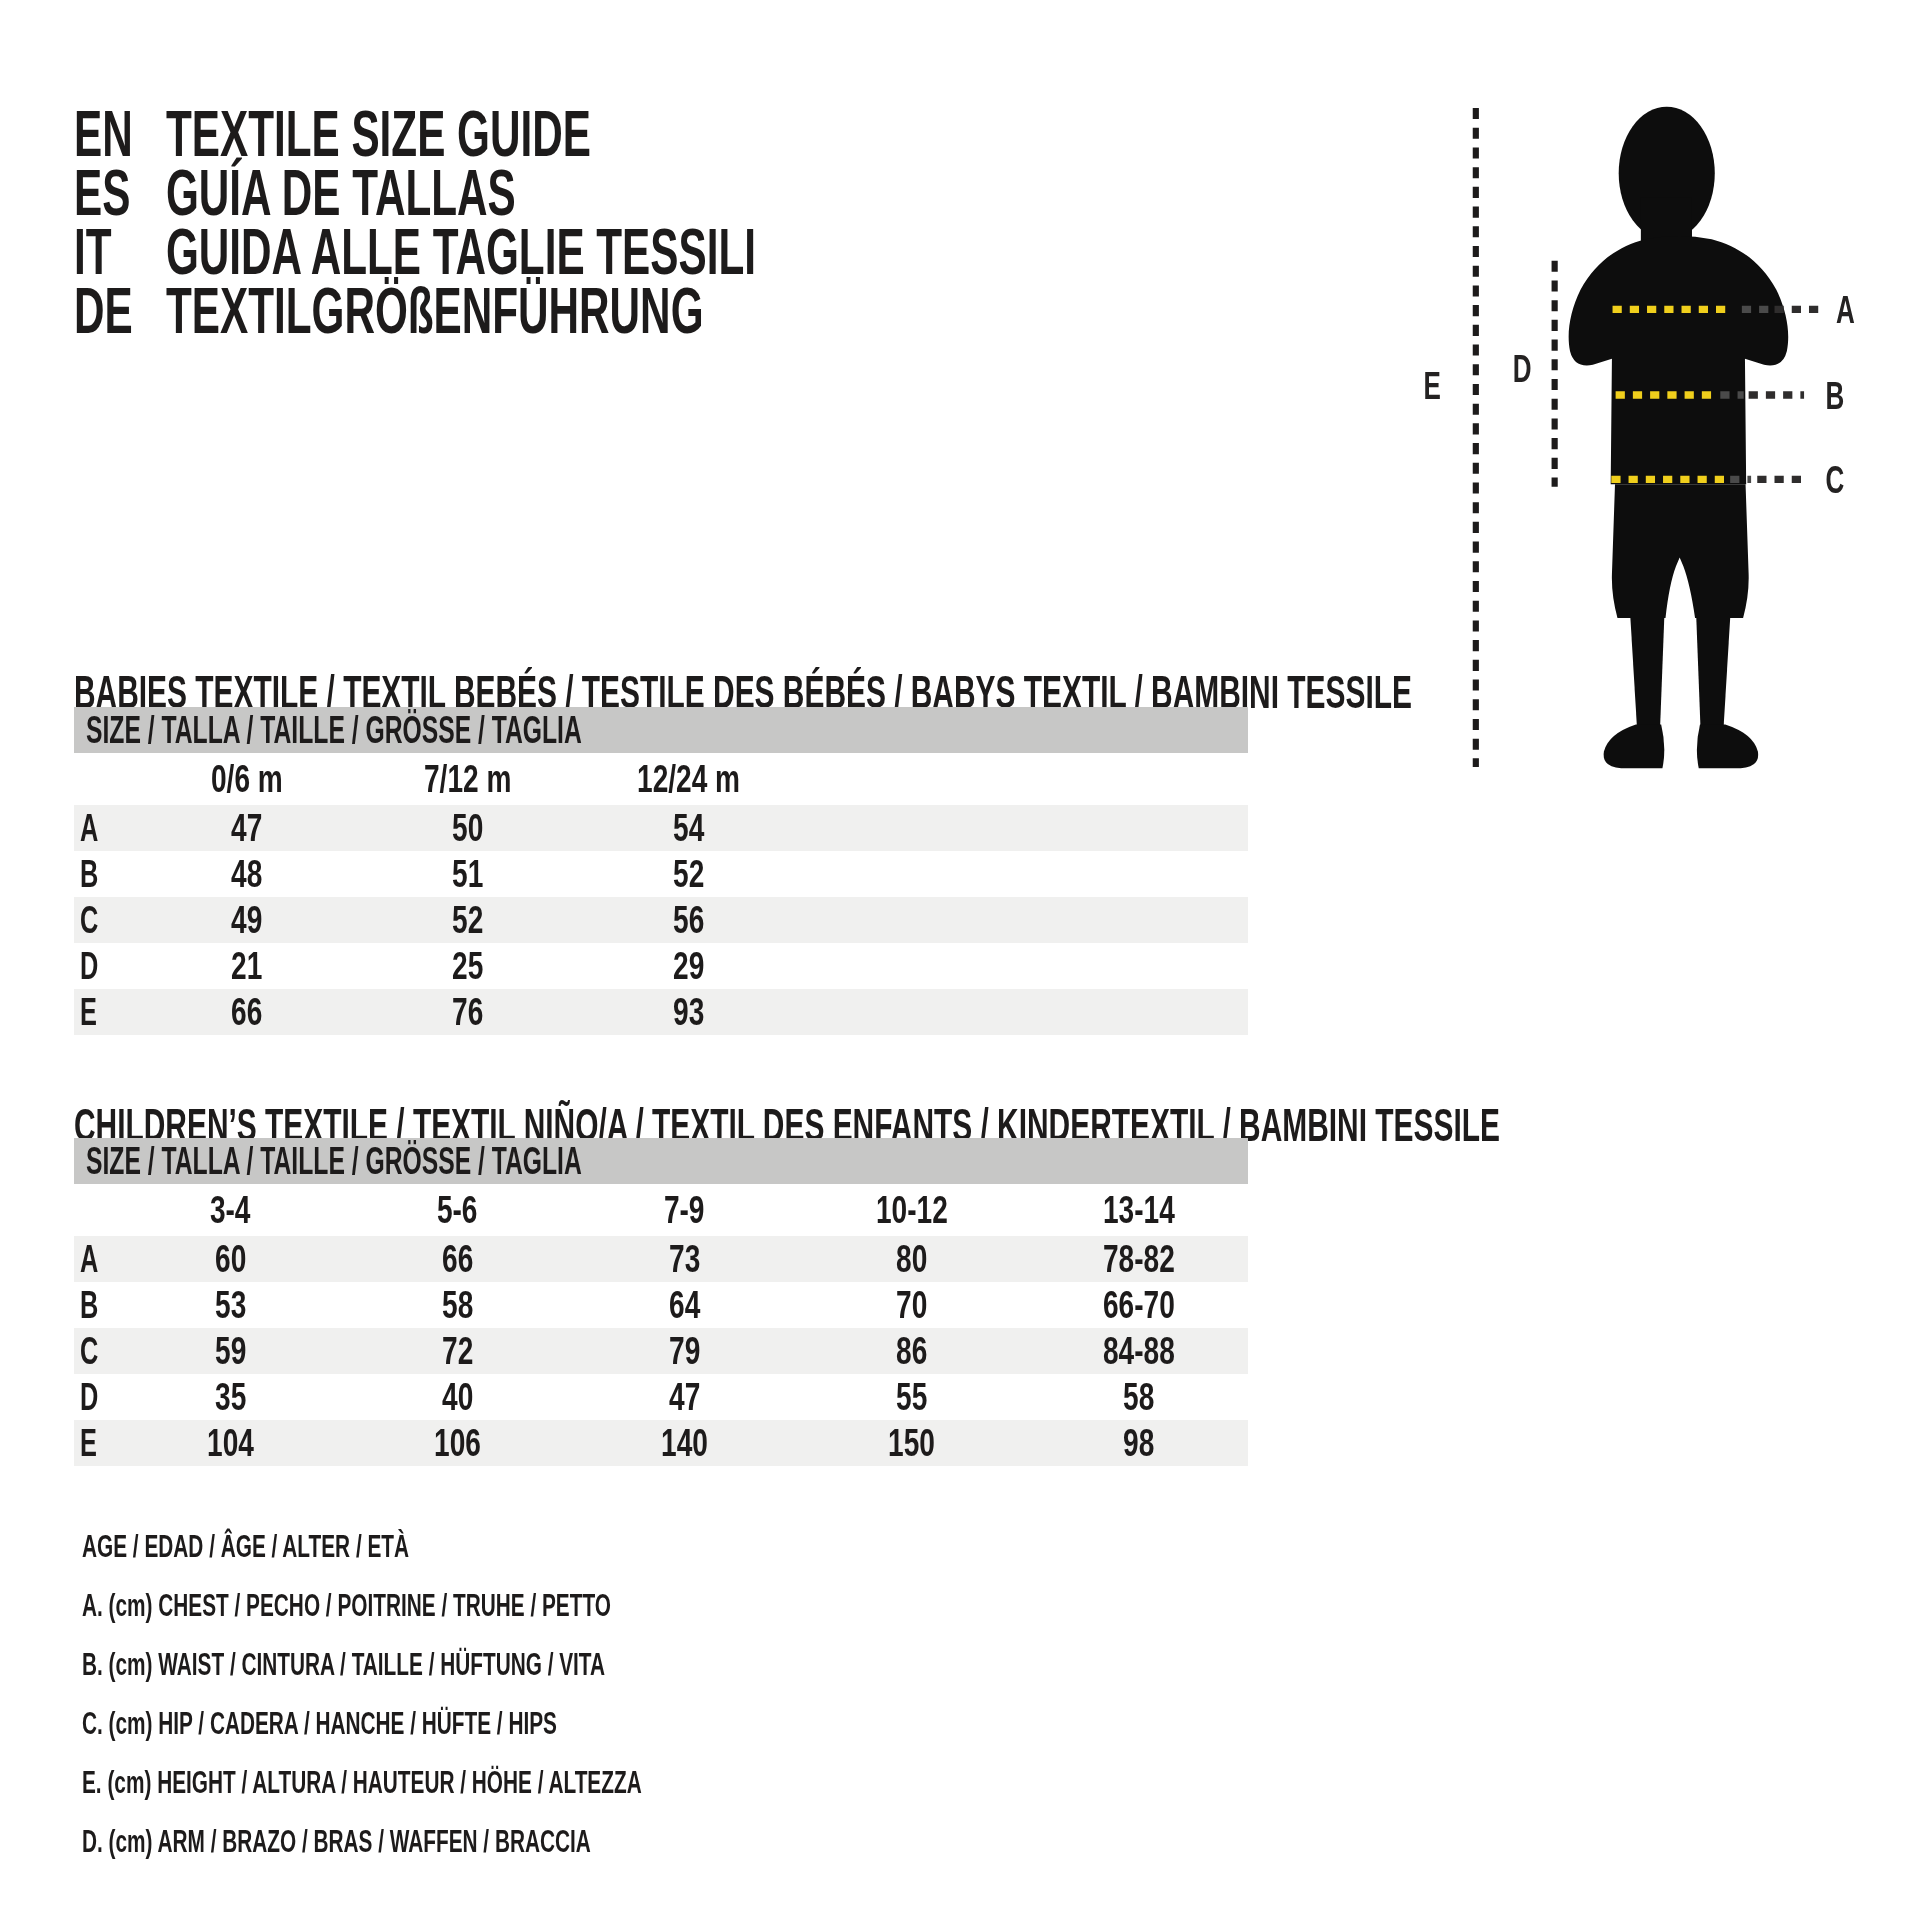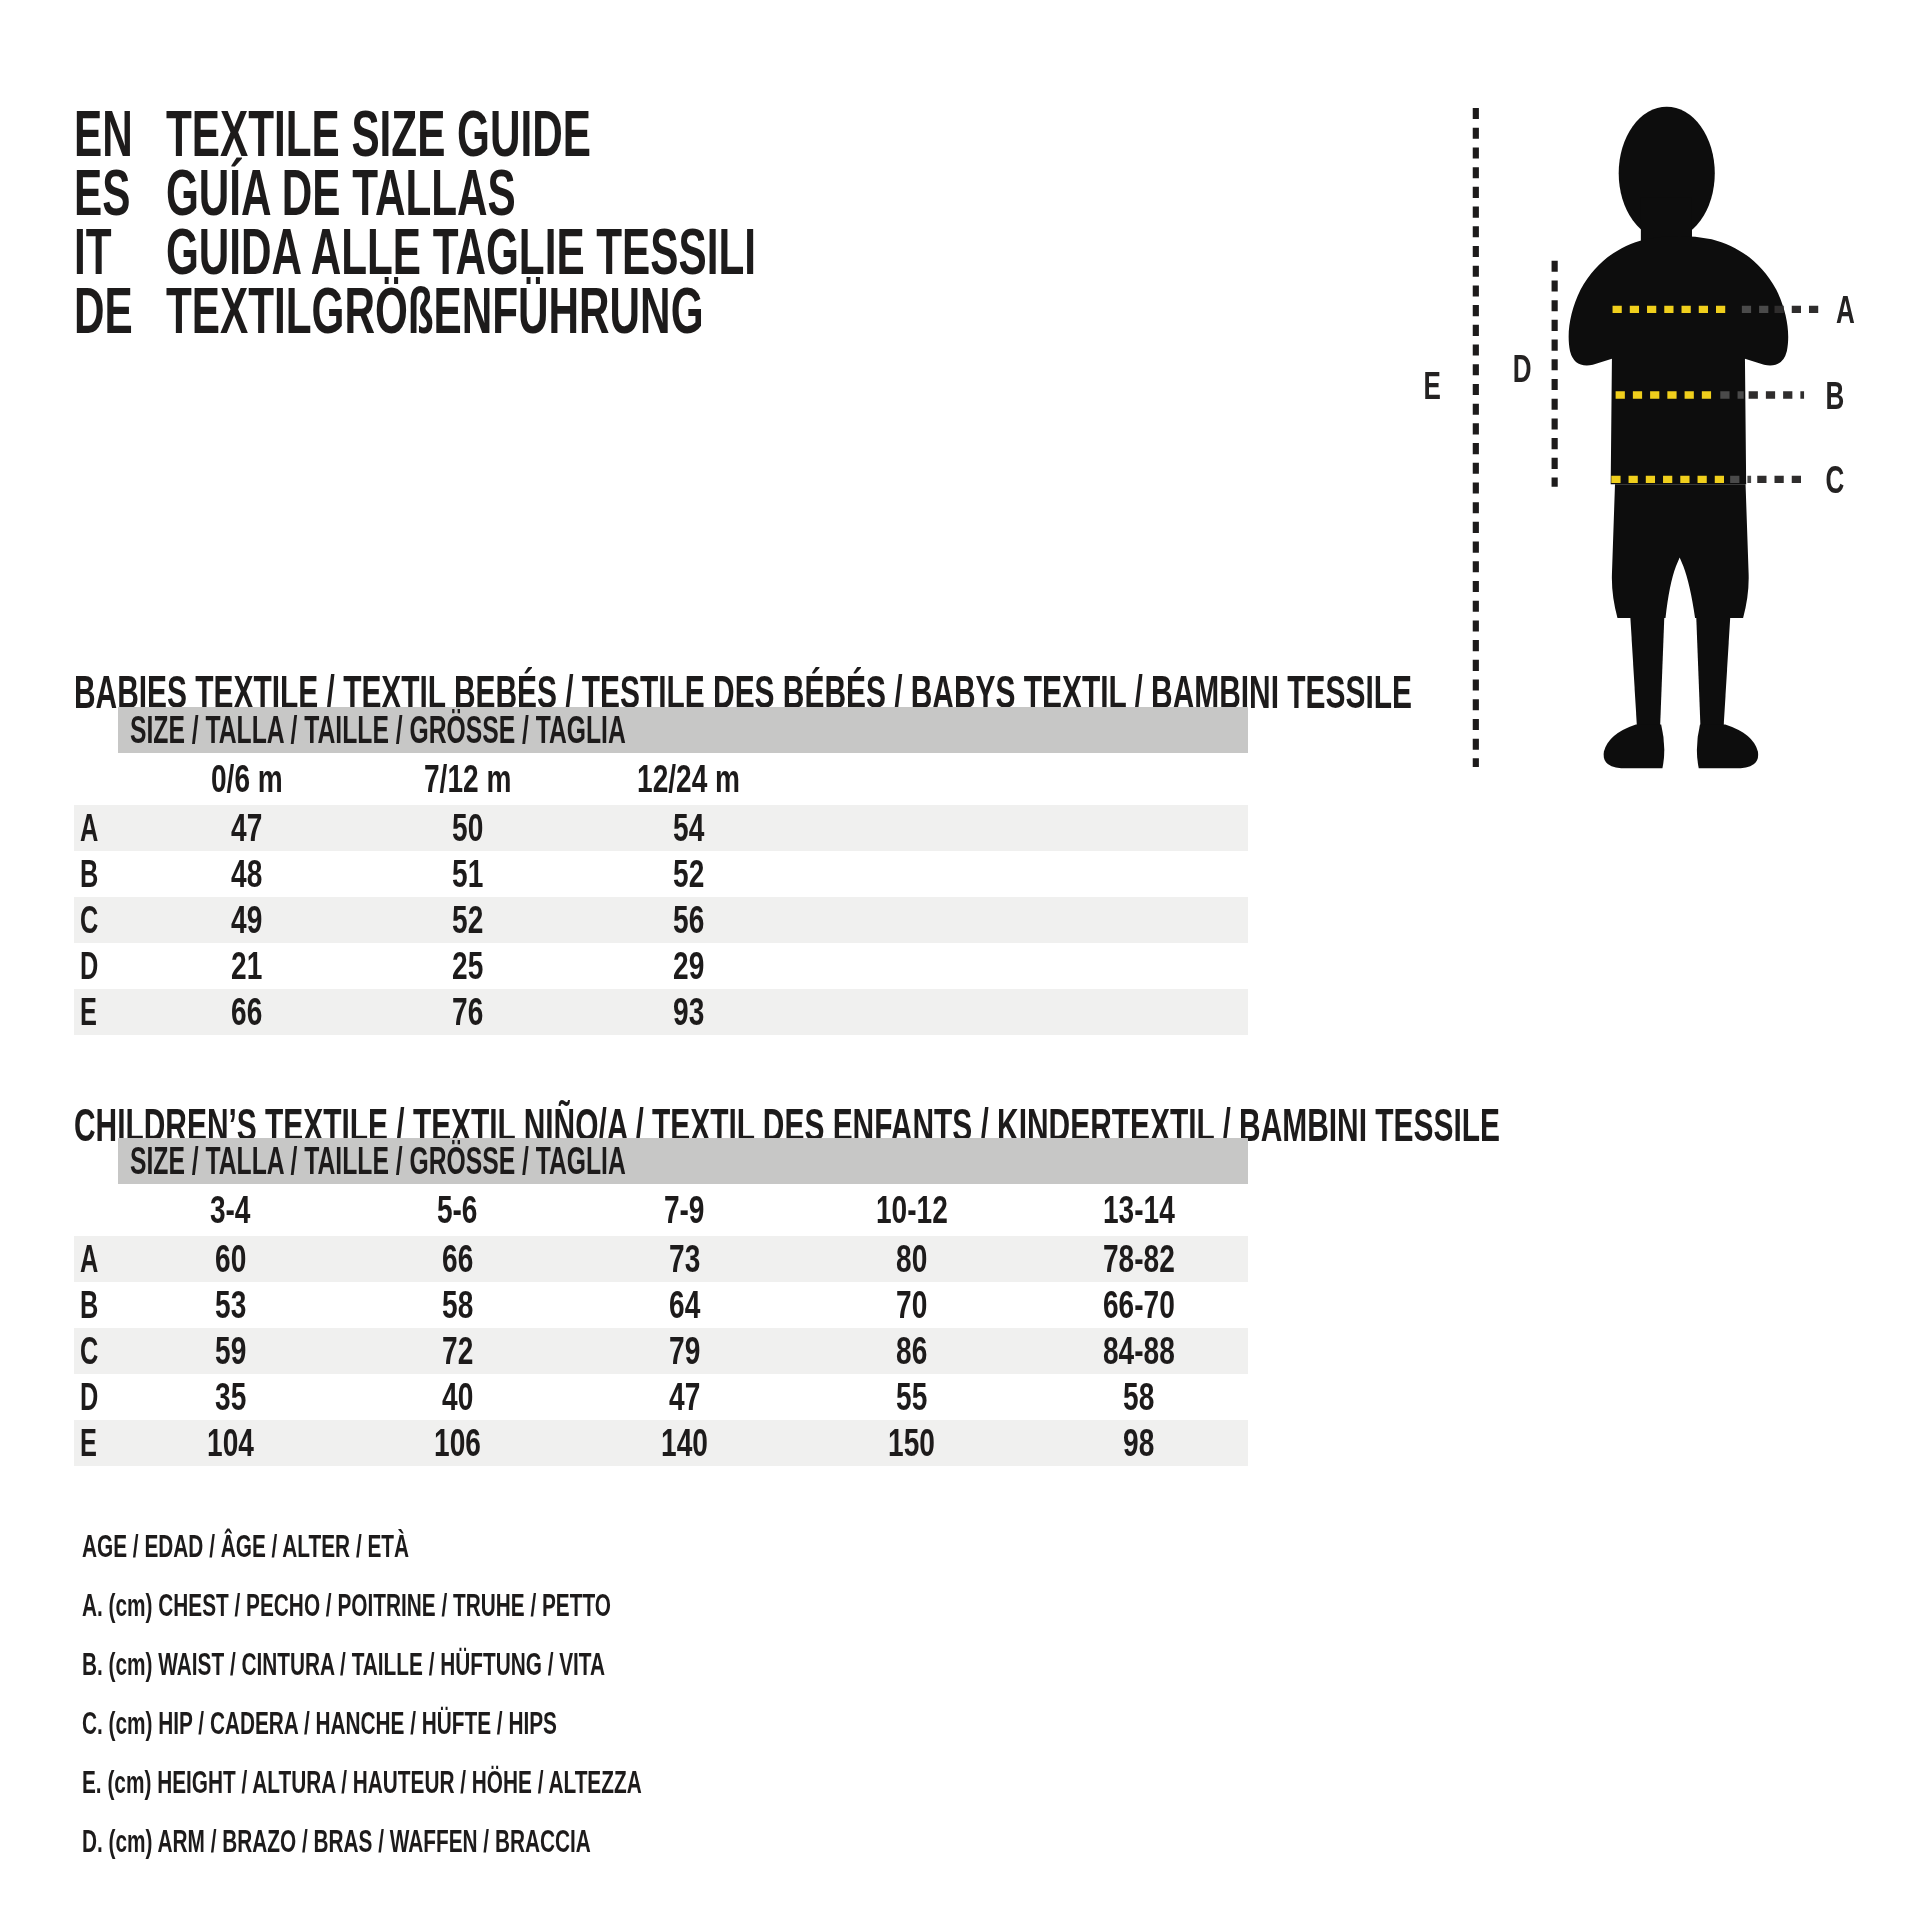--- a/index.html
+++ b/index.html
@@ -16,21 +16,21 @@
   .lang-row{display:grid;grid-template-columns:92px auto;}
 
   .section-heading{position:absolute;left:74px;font-size:46px;line-height:44px;white-space:nowrap;margin-top:32px;}
   #babies-heading{top:638px;}
   #children-heading{top:1071px;}
 
   .size-table{position:absolute;left:74px;width:1174px;}
   #babies-table{top:707px;}
   #children-table{top:1138px;}
 
-  .band{height:46px;background:#c7c7c6;display:flex;align-items:center;padding-left:12.3px;font-size:38px;box-sizing:border-box;margin-left:44px;}
+  .band{height:46px;background:#c7c7c6;display:flex;align-items:center;padding-left:12.3px;font-size:38px;box-sizing:border-box;}
   .grid-b{display:grid;grid-template-columns:62px repeat(3,221px);}
   .grid-c{display:grid;grid-template-columns:43px repeat(5,227px);}
   .thead{height:52px;align-items:center;font-size:39px;}
   .t-row{height:46px;align-items:center;font-size:39px;}
   .alt{background:#f0f0ef;}
   .rl{padding-left:6.2px;}
   .cc{text-align:center;}
 
   .legend-block{position:absolute;left:82px;top:1517px;font-size:32px;line-height:59px;}
 

